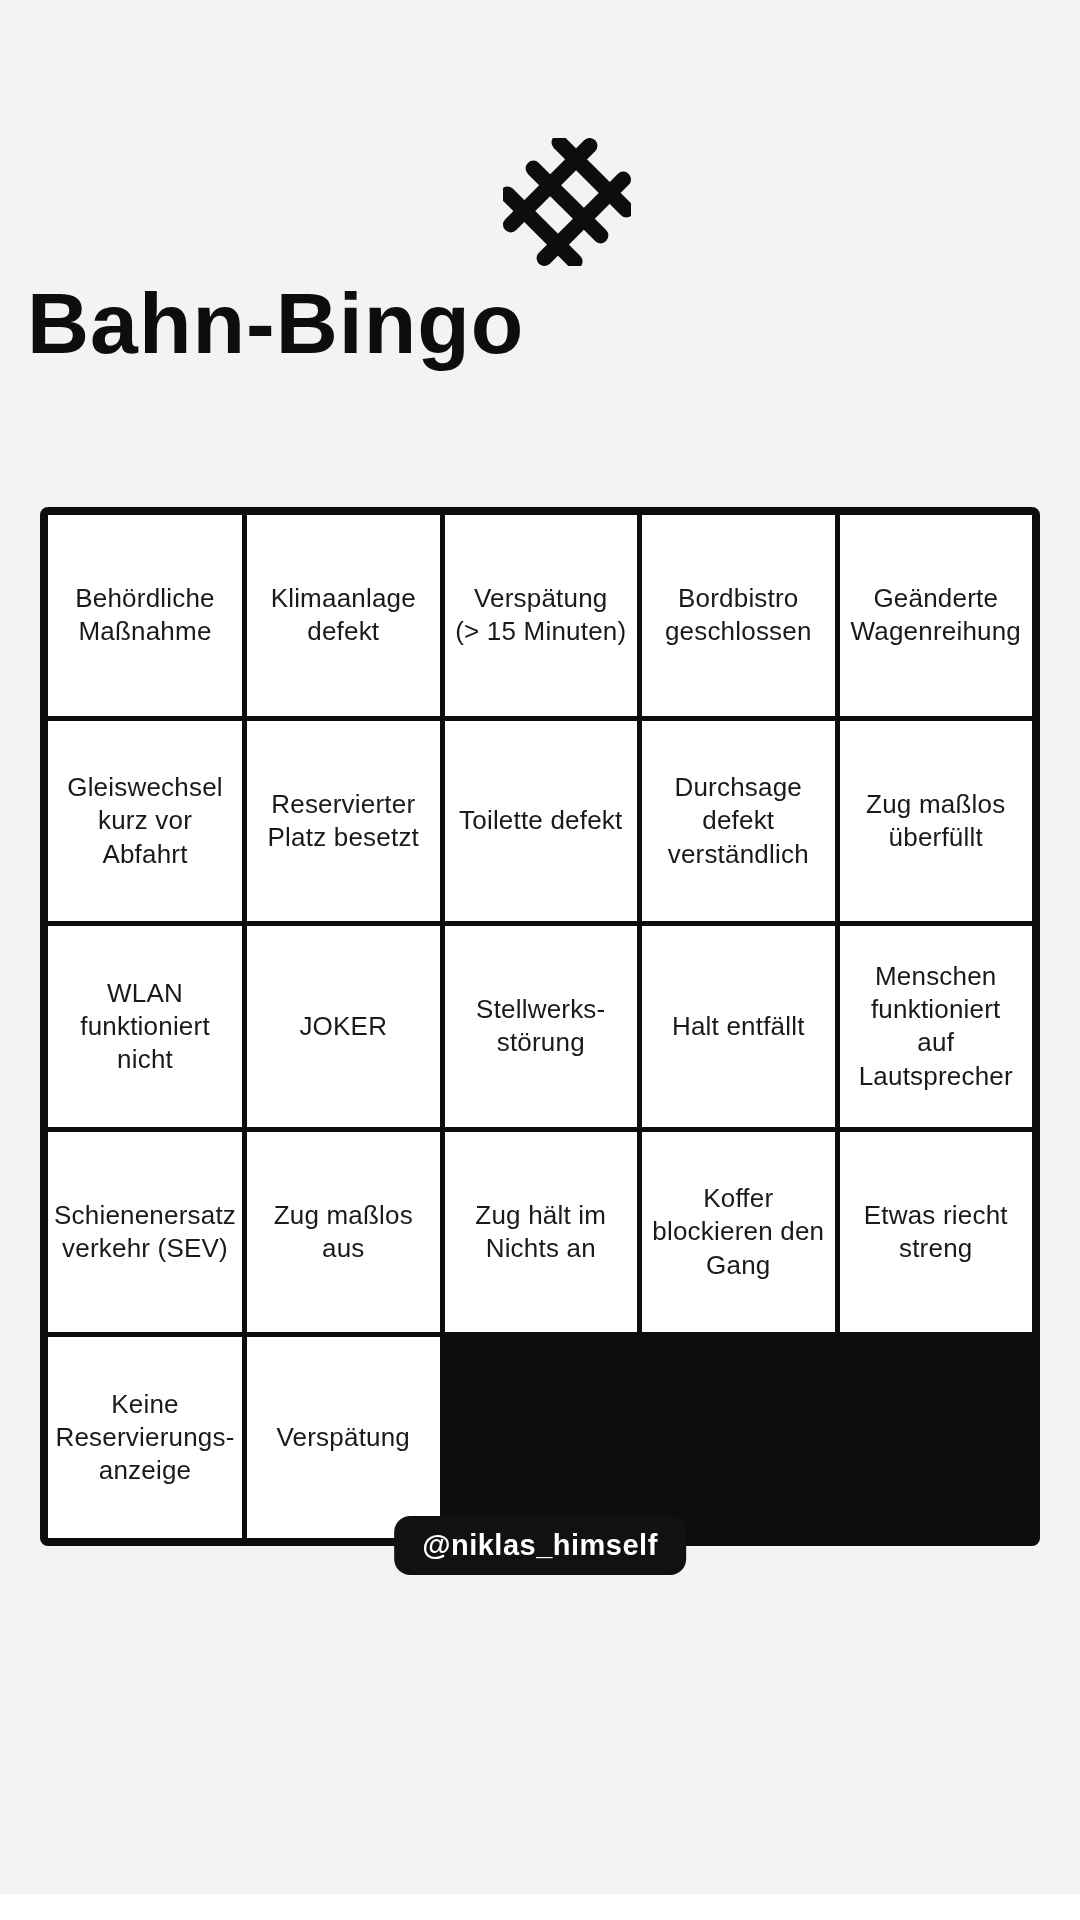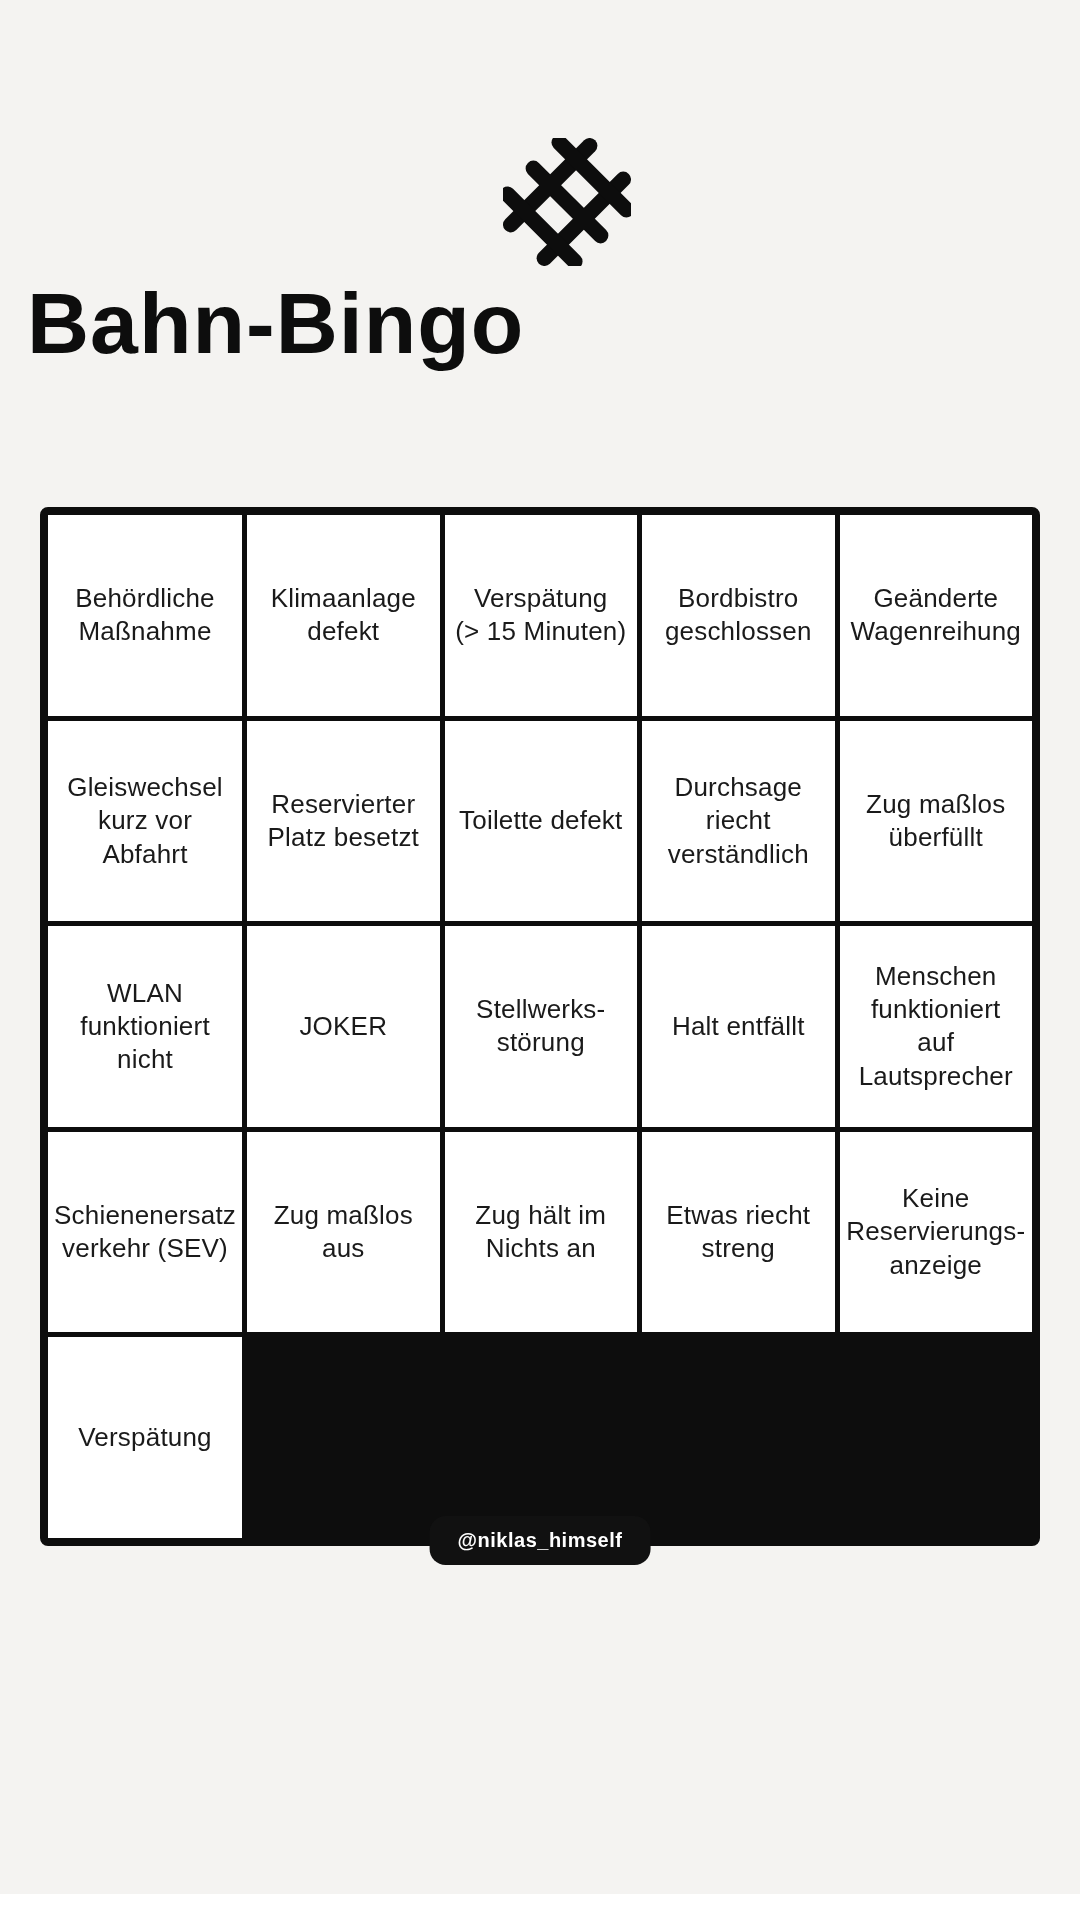--- a/index.html
+++ b/index.html
@@ -64,21 +64,21 @@
     white-space: pre-line;
     padding: 6px;
   }
   .handle-badge {
     position: absolute;
     top: 1516px;
     left: 50%;
     transform: translateX(-50%);
     background: #111111;
     color: #ffffff;
-    font-size: 20px;
+    font-size: 29px;
     font-weight: 700;
     letter-spacing: 0.5px;
     padding: 13px 28px;
     border-radius: 16px;
     white-space: nowrap;
   }
   .bottom-strip {
     position: absolute;
     left: 0;
     bottom: 0;
@@ -114,40 +114,43 @@
 geschlossen</div>
     <div class="cell">Geänderte
 Wagenreihung</div>
     <div class="cell">Gleiswechsel
 kurz vor
 Abfahrt</div>
     <div class="cell">Reservierter
 Platz besetzt</div>
     <div class="cell">Toilette defekt</div>
     <div class="cell">Durchsage
-riecht
+defekt
 verständlich</div>
     <div class="cell">Zug maßlos
 überfüllt</div>
     <div class="cell">WLAN
 funktioniert
 nicht</div>
     <div class="cell">JOKER</div>
     <div class="cell">Stellwerks-
 störung</div>
     <div class="cell">Halt entfällt</div>
     <div class="cell">Menschen
 funktioniert
 auf
 Lautsprecher</div>
     <div class="cell">Schienenersatz
 verkehr (SEV)</div>
     <div class="cell">Zug maßlos aus</div>
     <div class="cell">Zug hält im
 Nichts an</div>
+    <div class="cell">Koffer
+blockieren den
+Gang</div>
     <div class="cell">Etwas riecht
 streng</div>
     <div class="cell">Keine
 Reservierungs-
 anzeige</div>
     <div class="cell">Verspätung</div>
   </div>
 
 <div class="handle-badge">@niklas_himself</div>
 

